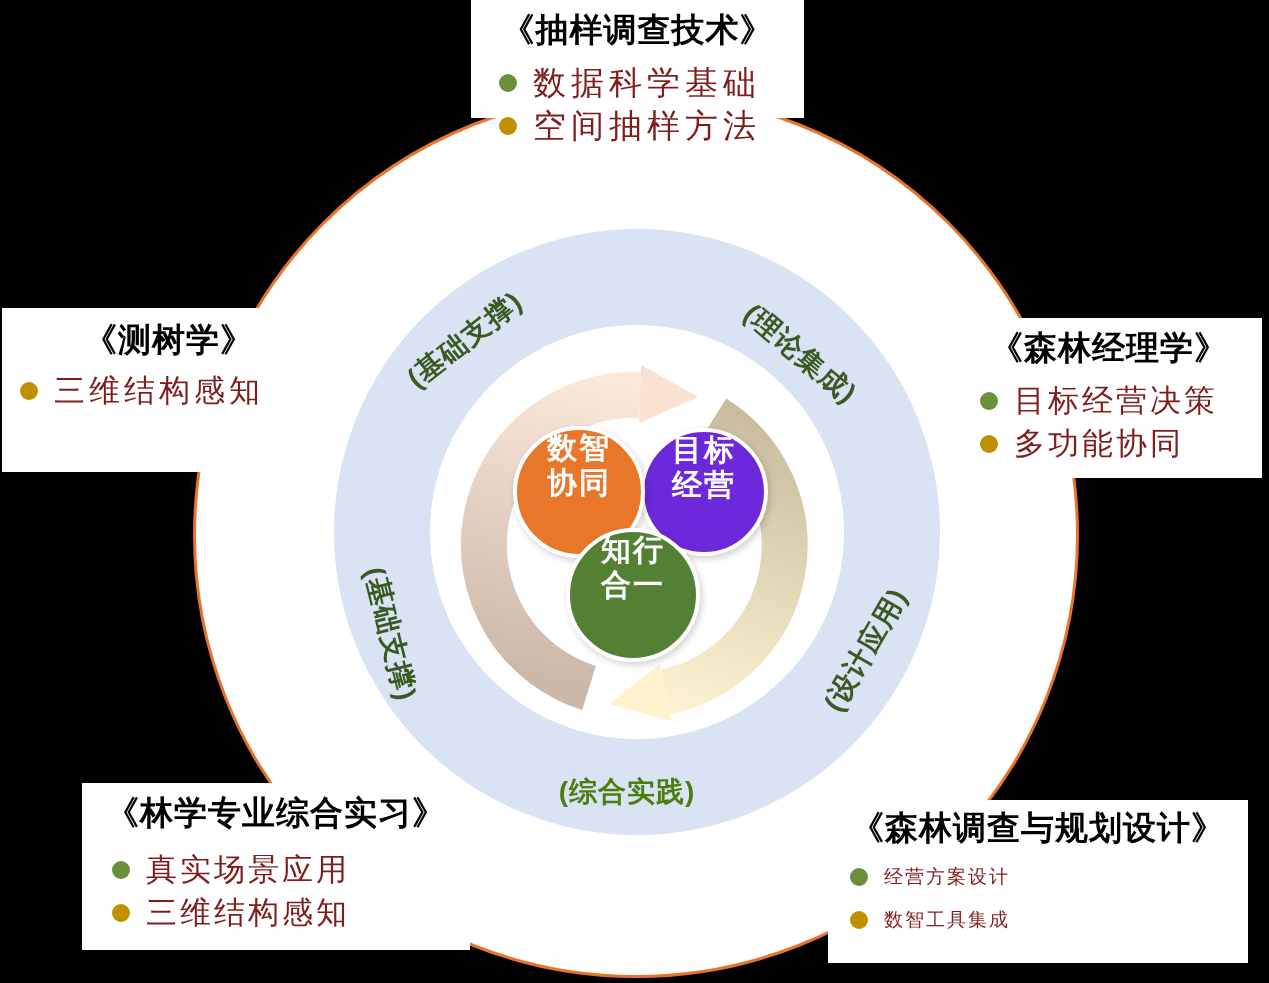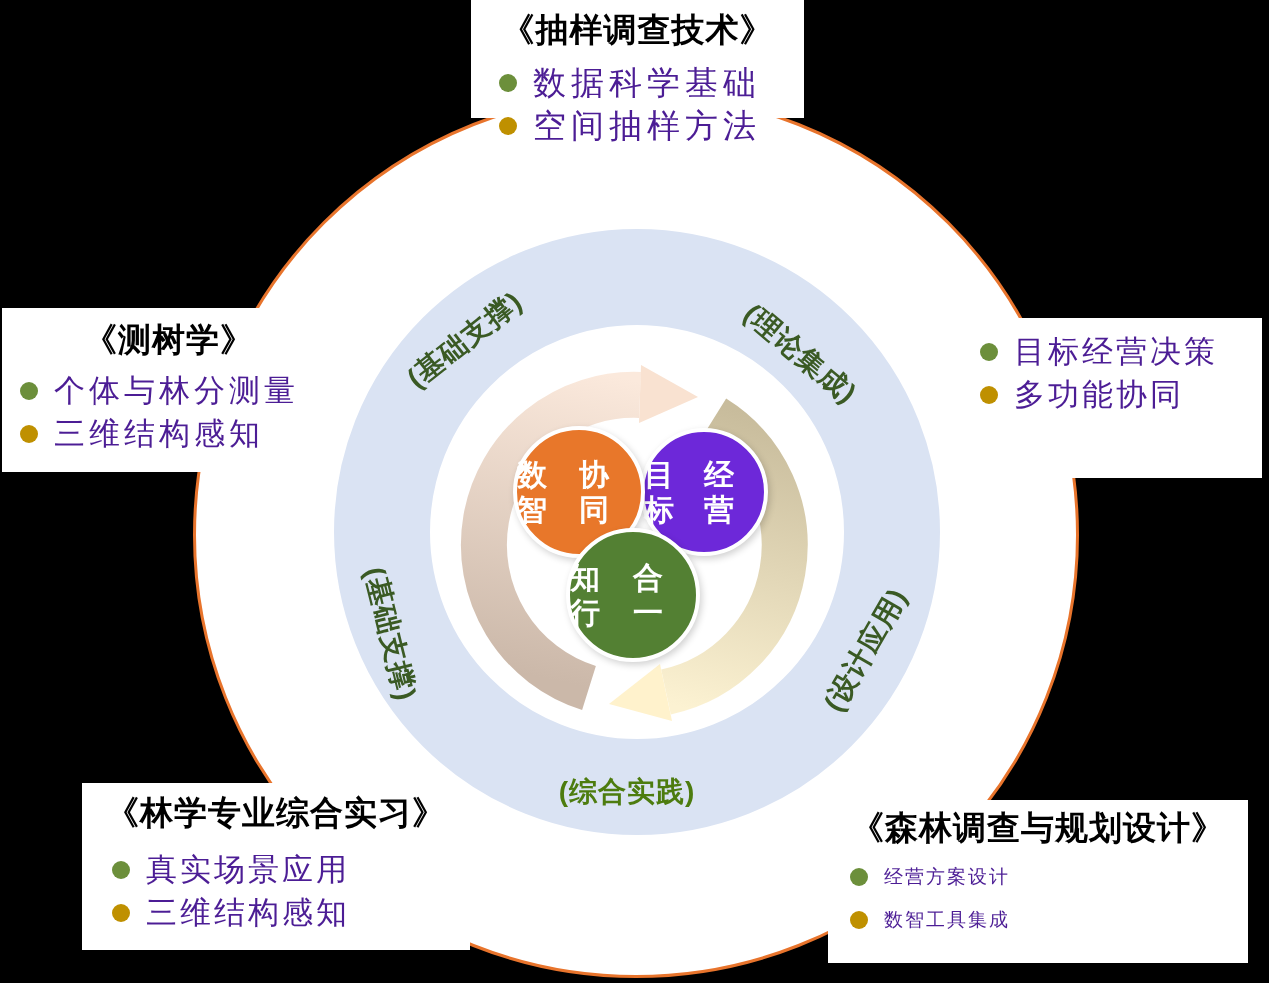--- a/index.html
+++ b/index.html
@@ -16,41 +16,41 @@
   #box-left{left:2px;top:308px;width:318px;height:164px;}
   #box-right{left:956px;top:318px;width:306px;height:160px;}
   #box-bl{left:82px;top:783px;width:388px;height:167px;}
   #box-br{left:828px;top:800px;width:420px;height:163px;}
 
   .course-title{font-weight:bold;font-size:33px;line-height:1.2;text-align:center;
     letter-spacing:1px;color:#000;white-space:nowrap;}
   .rows{display:flex;flex-direction:column;}
   .row{display:flex;align-items:center;height:43px;}
   .dot{width:18px;height:18px;border-radius:50%;flex:0 0 18px;margin-right:16px;background:#888;}
-  .bullet-text{font-size:31px;letter-spacing:3px;color:#4c1d95;white-space:nowrap;}
+  .bullet-text{font-size:31px;letter-spacing:3px;color:#7f1d1d;white-space:nowrap;}
 
   #box-top  .course-title{margin-top:10px;}  #box-top  .rows{margin:12px 0 0 28px;}
   #box-top  .bullet-text{font-size:33px;letter-spacing:5px;}
   #box-left .course-title{margin-top:12px;padding-left:16px;}  #box-left .rows{margin:10px 0 0 18px;}
   #box-left .bullet-text{letter-spacing:4px;}
   #box-right .course-title{margin-top:10px;} #box-right .rows{margin:12px 0 0 24px;}
   #box-bl   .course-title{margin-top:10px;}  #box-bl   .rows{margin:16px 0 0 30px;}
   #box-br   .course-title{margin-top:8px;}   #box-br   .rows{margin:8px 0 0 22px;}
   #box-br   .bullet-text{font-size:19px;letter-spacing:2px;}
 
   
   .ring{position:absolute;left:334px;top:229px;width:606px;height:606px;box-sizing:border-box;
     border:96px solid #DAE3F3;border-radius:50%;z-index:3;}
 
   
   .arrows-layer{position:absolute;left:0;top:0;width:1269px;height:983px;z-index:4;pointer-events:none;}
 
   
   .ccircle{position:absolute;border-radius:50%;border:4px solid #fff;box-sizing:border-box;
-    display:flex;flex-direction:row;align-items:center;justify-content:space-between;
+    display:flex;flex-direction:column;align-items:center;justify-content:flex-start;
     color:#fff;font-weight:bold;font-size:30px;line-height:1.18;letter-spacing:2px;
     box-shadow:2px 3px 7px rgba(0,0,0,0.18);}
   #cc-blue  {left:640px;top:428px;width:128px;height:128px;background:#8FA8D8;z-index:5;}
   #cc-orange{left:513px;top:426px;width:132px;height:132px;background:#E8772A;z-index:6;}
   #cc-green {left:566px;top:528px;width:134px;height:134px;background:#538033;z-index:7;}
 
   
   .ring-label{position:absolute;font-weight:bold;font-size:28px;color:#3A5A24;
     white-space:nowrap;letter-spacing:1px;z-index:8;
     transform:translate(-50%,-50%) rotate(var(--rot,0deg));}
@@ -78,31 +78,28 @@
         <span class="dot" style="background: rgb(191, 144, 0);"></span>
         <span class="bullet-text">空间抽样方法</span>
       </div>
     </div>
   </div>
 
   <div class="whitebox" id="box-left">
     <div class="course-title">《测树学》</div>
     <div class="rows">
       <div class="row">
-        <span class="dot" style="background: rgb(108, 143, 59);"></span>
-        <span class="bullet-text">个体与林分测量</span>
-      </div>
-      <div class="row">
         <span class="dot" style="background: rgb(191, 144, 0);"></span>
         <span class="bullet-text">三维结构感知</span>
       </div>
     </div>
   </div>
 
   <div class="whitebox" id="box-right">
+    <div class="course-title">《森林经理学》</div>
     <div class="rows">
       <div class="row">
         <span class="dot" style="background: rgb(108, 143, 59);"></span>
         <span class="bullet-text">目标经营决策</span>
       </div>
       <div class="row">
         <span class="dot" style="background: rgb(191, 144, 0);"></span>
         <span class="bullet-text">多功能协同</span>
       </div>
     </div>

